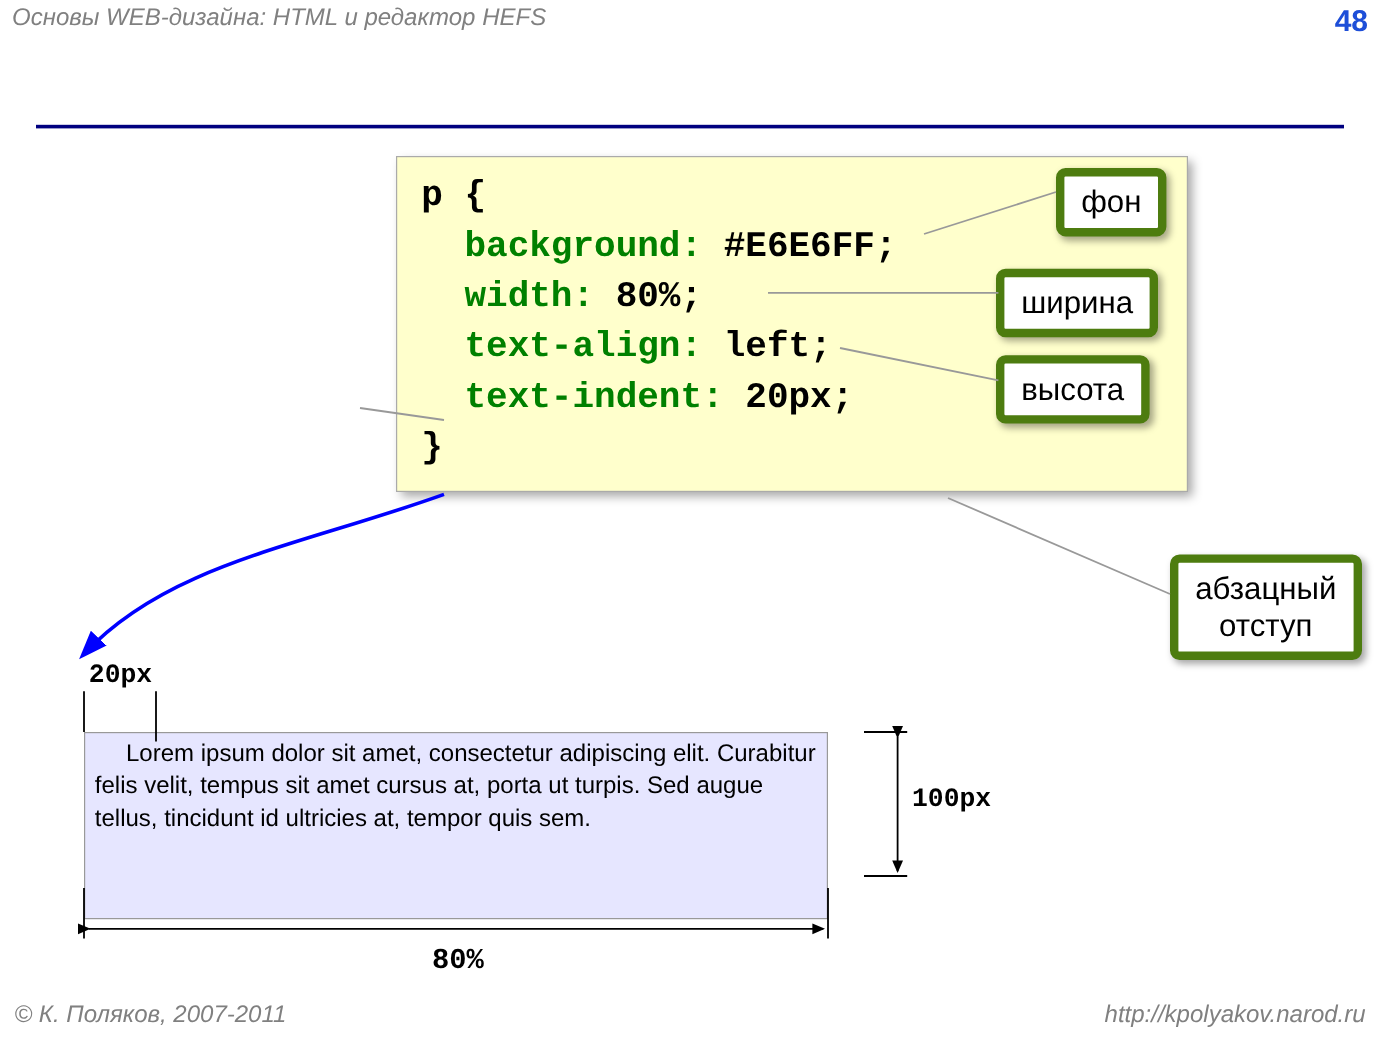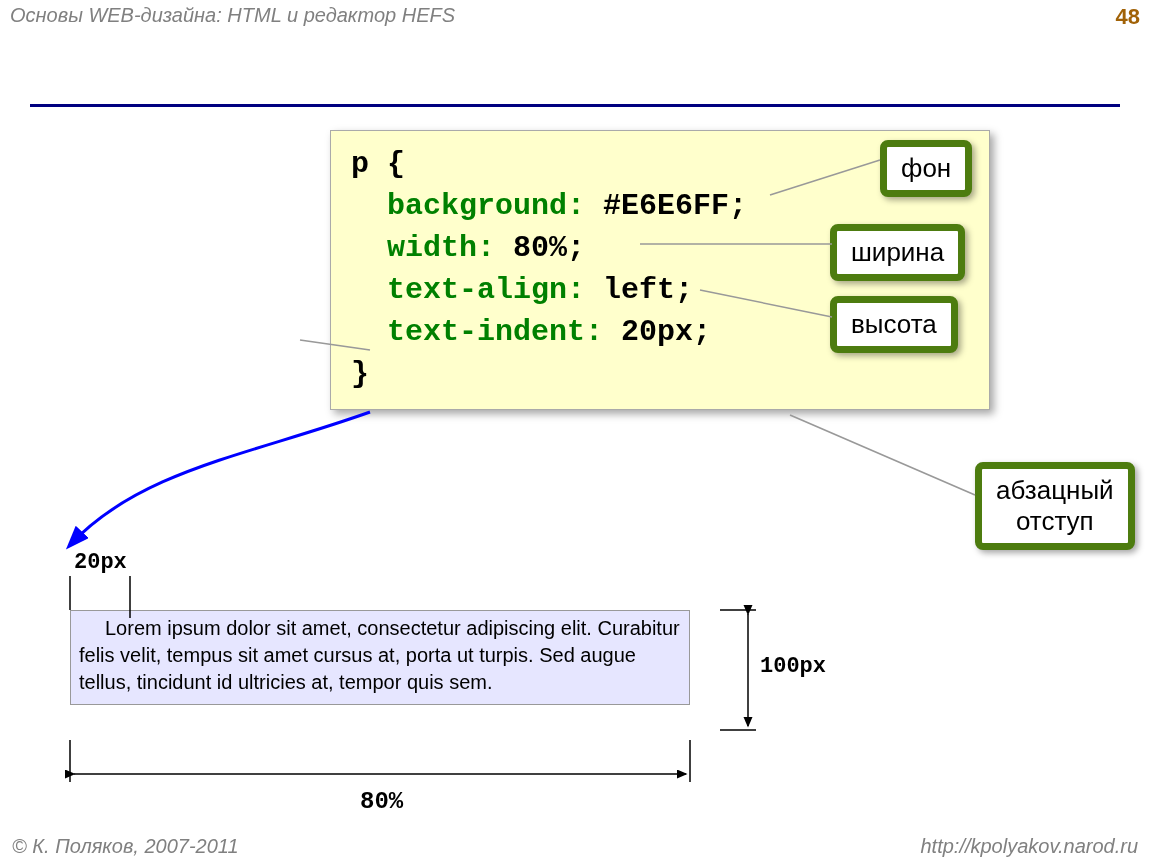--- a/index.html
+++ b/index.html
@@ -1,34 +1,34 @@
 <!DOCTYPE html>
 <html><head>
 <meta charset="utf-8">
 <style>
 html,body{margin:0;padding:0}
 body{width:1150px;height:864px;background:#fff;font-family:Arial,Helvetica,sans-serif;position:relative;overflow:hidden}
 .slide{position:absolute;inset:0;box-sizing:border-box}
 .header-row{position:absolute;left:10px;right:10px;top:4px;display:flex;justify-content:space-between;align-items:flex-start}
 .doc-title{color:#808080;font-style:italic;font-size:20px}
-.page-num{color:#a16207;font-size:22px;font-weight:bold}
+.page-num{color:#1d4ed8;font-size:25px;font-weight:bold}
 .slide-title{position:absolute;left:40px;top:44px;font-size:42px;font-weight:bold;color:#000}
 .hr-line{position:absolute;left:30px;right:30px;top:104px;border-top:3px solid #000080}
 .footer{position:absolute;left:12px;right:12px;bottom:6px;display:flex;justify-content:space-between;color:#808080;font-style:italic;font-size:20px}
 .code-block{position:absolute;left:330px;top:130px;width:660px;background:#FFFFCC;border:1px solid #aaa;box-shadow:4px 4px 8px rgba(0,0,0,.35);padding:12px 20px 14px 20px;font-family:"Courier New",monospace;font-size:30px;font-weight:bold;line-height:1.4;box-sizing:border-box}
 .code-block .kw{color:#008000}
 .code-block .sel{color:#000}
 .callout{position:absolute;background:#fff;border:7px solid #4d7c0f;border-radius:8px;padding:6px 14px;font-size:26px;box-shadow:3px 3px 6px rgba(0,0,0,.35)}
 .align-callout{position:absolute;left:30px;top:218px;width:270px;background:#fff;border:1px solid #bbb;border-radius:10px;padding:10px 14px 10px 14px;box-shadow:3px 3px 7px rgba(0,0,0,.4);font-size:22px;box-sizing:border-box}
 .align-callout .hdr{text-align:center;margin-bottom:4px}
 .align-callout .mono{font-family:"Courier New",monospace;font-weight:bold;color:#000080}
 .align-callout .c{display:block;text-align:center}
 .align-callout .r{display:block;text-align:right}
 .align-callout .j{display:block;letter-spacing:11px}
-.para-box{position:absolute;left:70px;top:610px;width:620px;height:95px;background:#E6E6FF;border:1px solid #999;padding:4px 8px;box-sizing:border-box;font-size:20px;line-height:1.35;text-indent:26px}
+.para-box{position:absolute;left:70px;top:610px;width:620px;height:156px;background:#E6E6FF;border:1px solid #999;padding:4px 8px;box-sizing:border-box;font-size:20px;line-height:1.35;text-indent:26px}
 .dim-20{position:absolute;left:74px;top:550px;font-family:"Courier New",monospace;font-weight:bold;font-size:22px}
 .dim-100{position:absolute;left:760px;top:654px;font-family:"Courier New",monospace;font-weight:bold;font-size:22px}
 .dim-80{position:absolute;left:360px;top:788px;font-family:"Courier New",monospace;font-weight:bold;font-size:24px}
 svg.overlay{position:absolute;inset:0;pointer-events:none}
 </style>
 </head>
 <body>
 
 <div class="slide">
 

